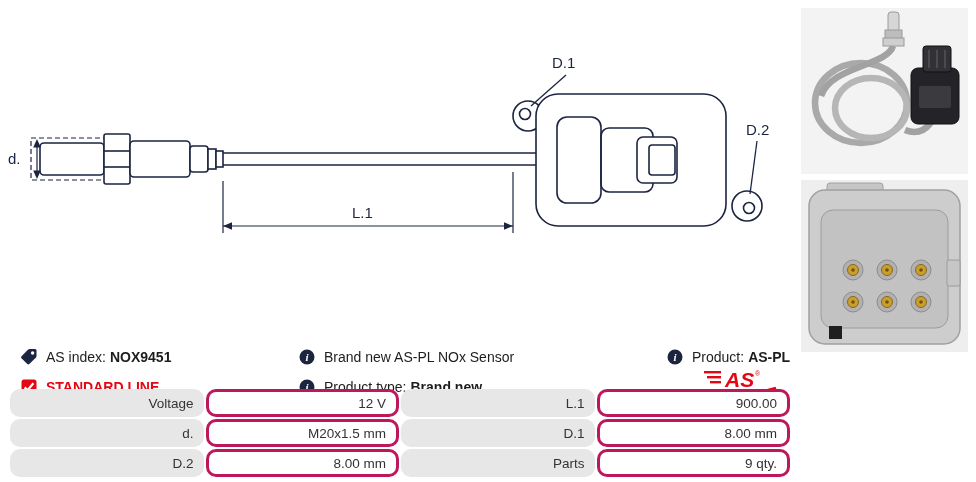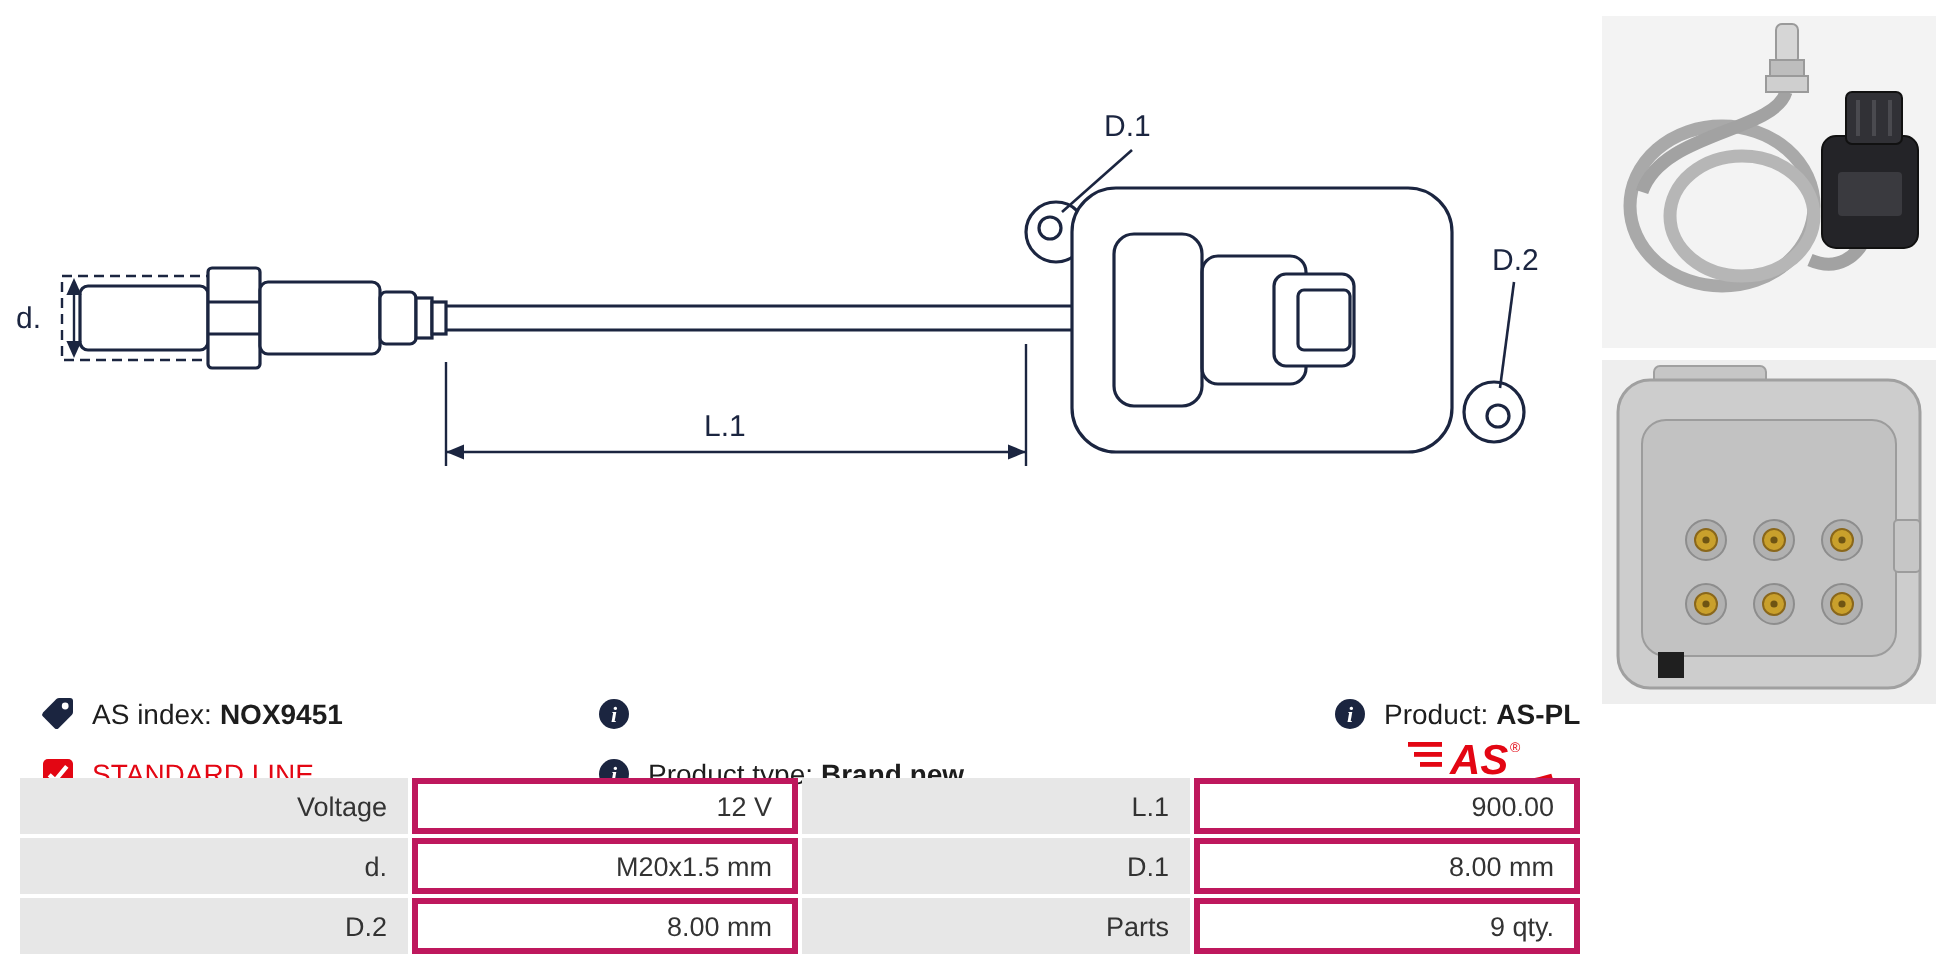--- a/index.html
+++ b/index.html
@@ -15,30 +15,30 @@
   .photo-top { left:801px; top:8px; width:167px; height:166px; }
   .photo-bottom { left:801px; top:180px; width:167px; height:172px; }
 
   .info-item {
     position:absolute; display:flex; align-items:center; gap:8px;
     height:20px; font-size:14px; color:#1d1d1d; white-space:nowrap;
   }
   .info-item .icon { width:18px; height:18px; flex:0 0 auto; display:flex; align-items:center; justify-content:center; }
   .val-bold { font-weight:bold; margin-left:4px; }
   .lbl { }
-  .red-line { color:#e30613; font-weight:normal; }
+  .red-line { color:#e30613; font-weight:bold; }
 
   .logo { position:absolute; left:702px; top:366px; width:88px; height:38px;text-align:right; }
 
   .spec-table {
     position:absolute; left:10px; top:389px; width:780px;
     display:grid; grid-template-columns:repeat(4,1fr); grid-auto-rows:28px;
     gap:2px 2px; font-size:13.5px; color:#333333;
   }
-  .cell { display:flex; align-items:center; justify-content:flex-end; padding-right:10px; }
+  .cell { display:flex; align-items:center; justify-content:flex-end; padding-right:10px;border-radius:10px; }
   .cell.label { background:#e7e7e7; }
   .cell.value { background:#ffffff; border:3px solid #be185d; }
 </style>
 </head>
 <body>
 
 <div>
 
   <svg class="diagram" width="790" height="345" viewBox="0 0 790 345" xmlns="http://www.w3.org/2000/svg">
     <g fill="none" stroke="#1b2540" stroke-width="1.6">
@@ -157,20 +157,21 @@
     </span>
   </div>
 
   <div class="info-item" style="left:298px; top:347px;">
     <span class="icon">
       <svg width="16" height="16" viewBox="0 0 16 16">
           <circle cx="8" cy="8" r="7.5" fill="#1b2540"></circle>
           <text x="8" y="12" text-anchor="middle" font-family="Liberation Serif, serif" font-style="italic" font-weight="bold" font-size="11" fill="#fff">i</text>
         </svg>
     </span>
+    <span>Brand new AS-PL NOx Sensor</span>
   </div>
 
   <div class="info-item" style="left:666px; top:347px;">
     <span class="icon">
       <svg width="16" height="16" viewBox="0 0 16 16">
           <circle cx="8" cy="8" r="7.5" fill="#1b2540"></circle>
           <text x="8" y="12" text-anchor="middle" font-family="Liberation Serif, serif" font-style="italic" font-weight="bold" font-size="11" fill="#fff">i</text>
         </svg>
     </span>
     <span>

